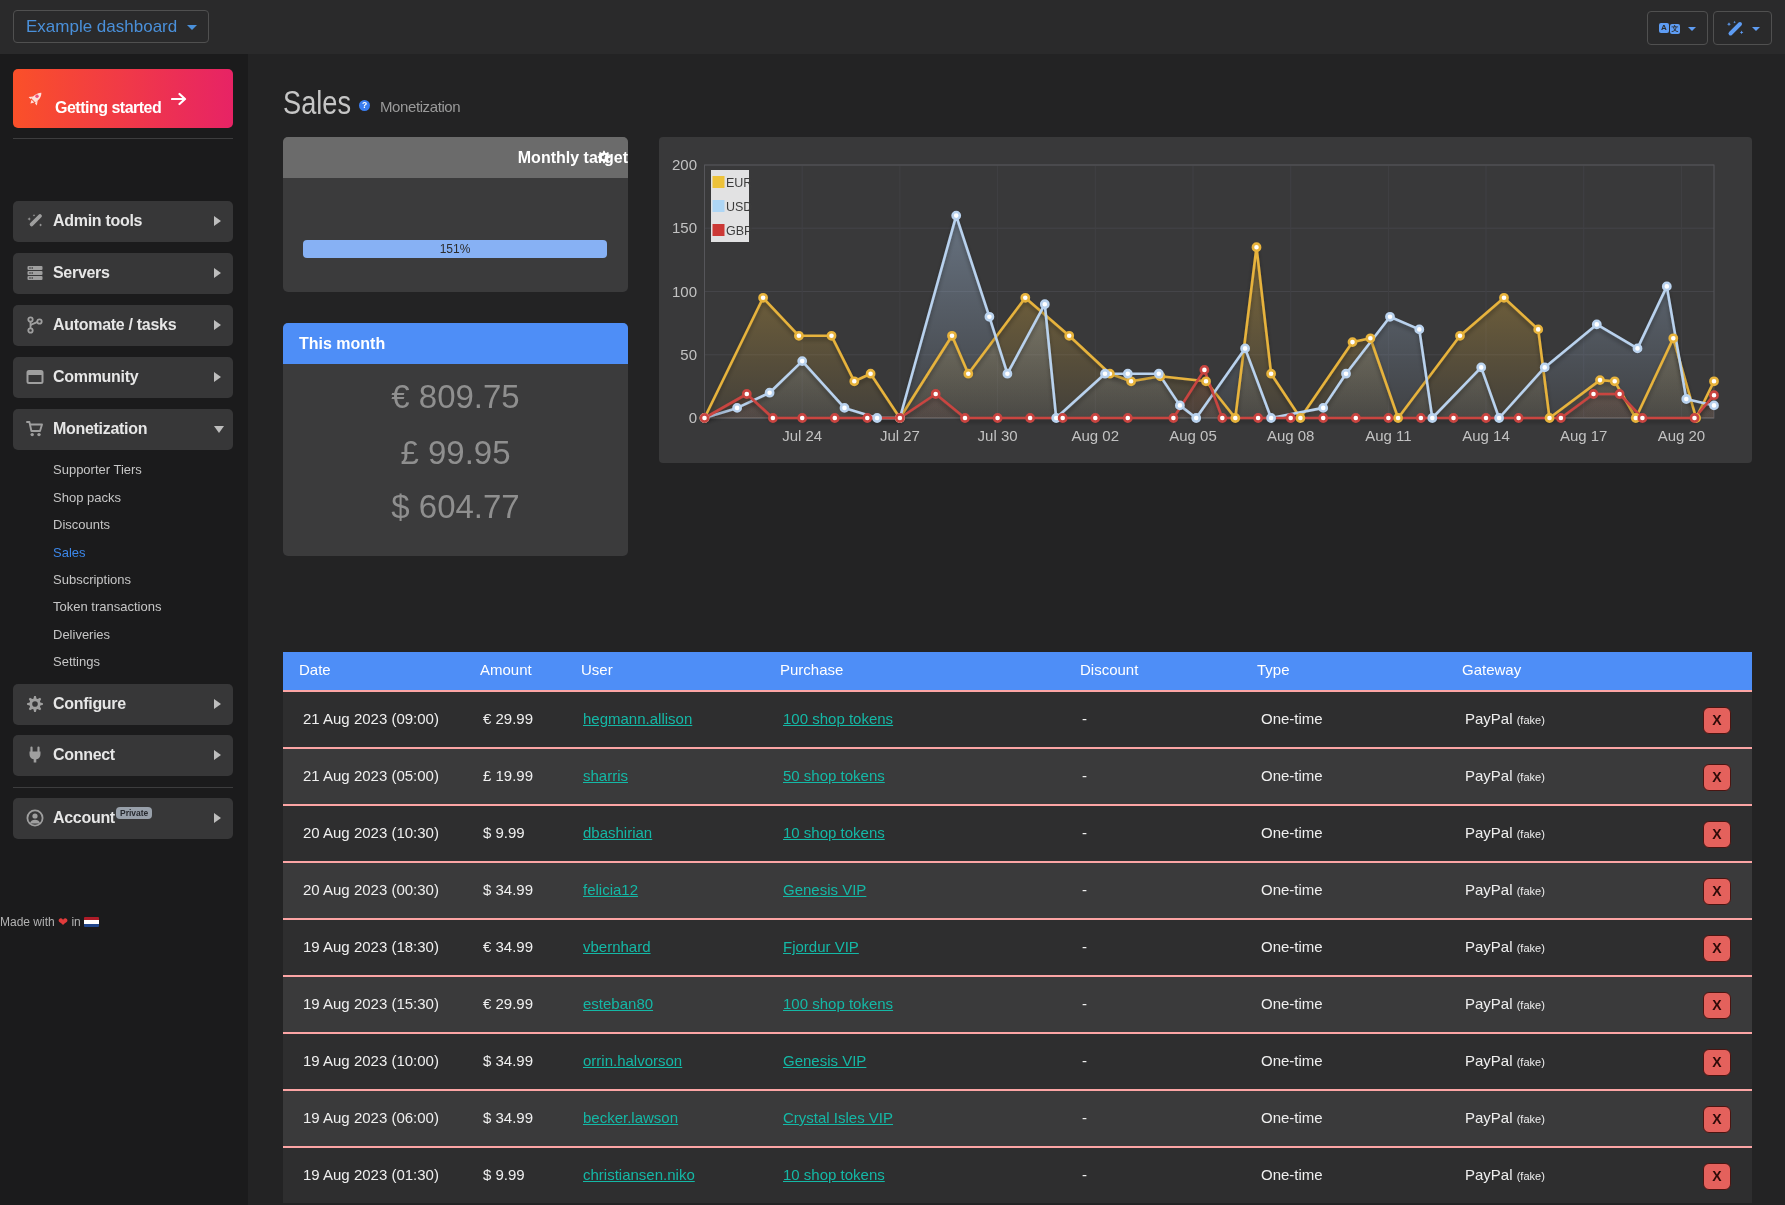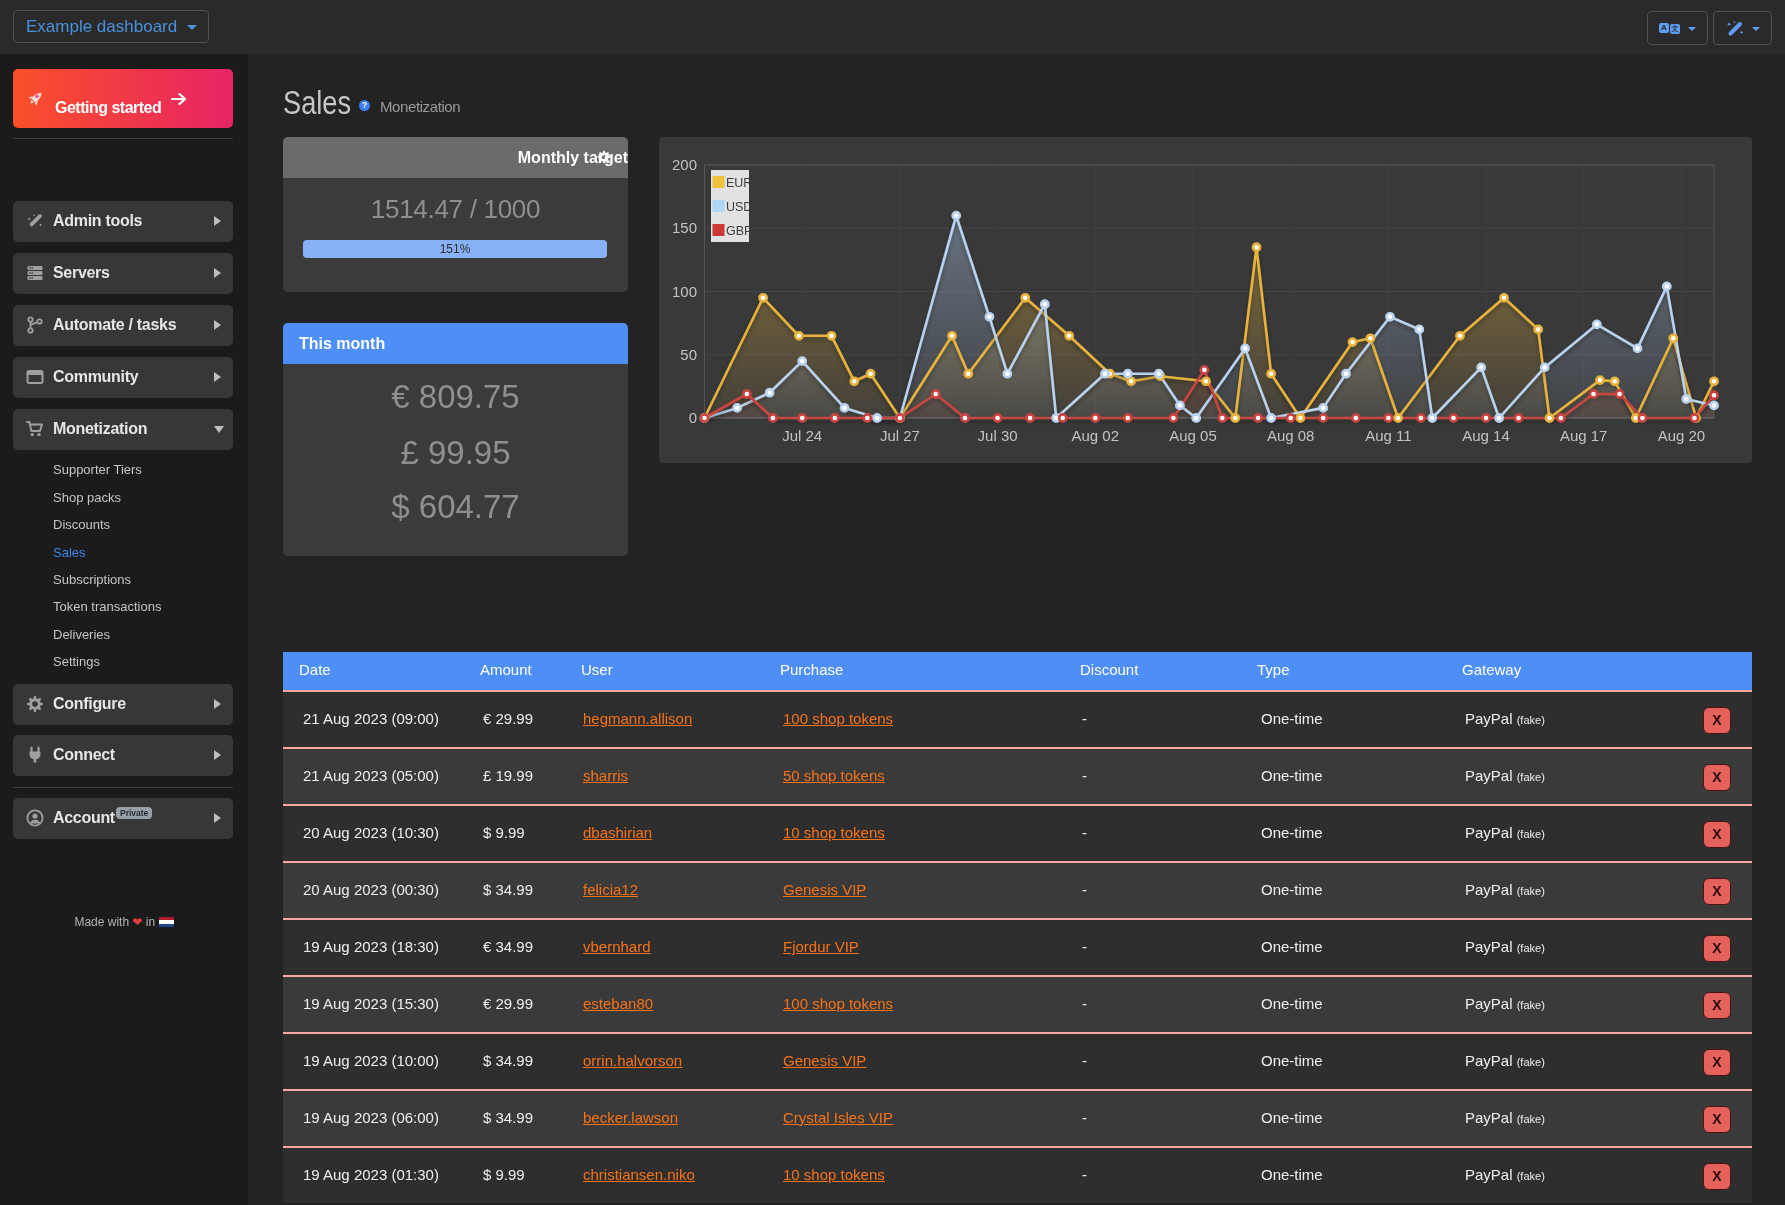--- a/index.html
+++ b/index.html
@@ -20,21 +20,21 @@
 .gs svg.ar { position:absolute; left:158px; top:23px; }
 .sep { position:absolute; left:13px; width:220px; border-top:1px solid #3d3d3e; }
 .mitem { position:absolute; left:13px; width:220px; height:41px; background:#373738; border-radius:5px; }
 .mitem svg { position:absolute; left:13px; top:11px; }
 .mtxt { position:absolute; left:40px; top:11px; font-size:16px; font-weight:600; color:#e6e6e6; letter-spacing:-0.3px; }
 .carR { position:absolute; right:12px; top:15px; width:0; height:0; border-top:5.5px solid transparent; border-bottom:5.5px solid transparent; border-left:7px solid #bdbdbd; }
 .carD { position:absolute; right:9px; top:17px; width:0; height:0; border-left:5.5px solid transparent; border-right:5.5px solid transparent; border-top:7px solid #bdbdbd; }
 .ssub { position:absolute; left:53px; font-size:13px; color:#c6c6c6; height:20px; line-height:20px; }
 .ssub.act { color:#3c87e8; }
 .badge { position:absolute; left:103px; top:9px; background:#98a0aa; color:#26292e; font-size:8.5px; font-weight:bold; padding:1px 4px; border-radius:4px; }
-.made { position:absolute; left:0; top:861px; width:248px; text-align:center; font-size:12px; color:#b3b3b3; }
+.made { position:absolute; left:0; top:861px; width:248px; text-align:left; font-size:12px; color:#b3b3b3; }
 .flag { display:inline-block; width:15px; height:10px; vertical-align:-1px; background:linear-gradient(180deg,#ae1c28 33%,#fff 33%,#fff 66%,#21468b 66%); border-radius:1px; }
 .heart { color:#e23b3b; font-size:12px; }
 
 
 #title { position:absolute; left:283px; top:83px; font-size:34px; color:#c6c6c6; transform:scaleX(0.8); transform-origin:left top; }
 #qm { position:absolute; left:359px; top:100px; width:11px; height:11px; background:#3a7df0; border-radius:50%; color:#fff; font-size:8.5px; font-weight:bold; text-align:center; line-height:11px; }
 #bread { position:absolute; left:380px; top:98px; font-size:15px; color:#9a9a9a; letter-spacing:-0.4px; }
 
 .card { position:absolute; background:#3b3b3c; border-radius:5px; }
 .chead { position:absolute; left:0; top:0; width:100%; height:41px; border-radius:5px 5px 0 0; color:#fff; font-size:16px; font-weight:bold; line-height:41px; padding-left:16px; }
@@ -50,21 +50,21 @@
 .leg { font-family:"Liberation Sans",sans-serif; font-size:12.5px; fill:#3c3c3c; }
 
 
 #tbl { position:absolute; left:283px; top:652px; width:1469px; height:553px; }
 #thead { position:absolute; left:0; top:0; width:1469px; height:38px; background:#4e8ef7; color:#fff; font-size:15px; }
 #thead span { position:absolute; top:9px; }
 .trow { position:absolute; left:0; width:1469px; height:57px; font-size:15px; color:#efefef; border-top:2px solid #fca5a5; }
 .trow.odd { background:#2e2e2f; }
 .trow.even { background:#3a3a3b; }
 .trow .c { position:absolute; top:18px; }
-.lnk { color:#f97316; text-decoration:underline; }
+.lnk { color:#14b8a6; text-decoration:underline; }
 .fk { font-size:11px; }
 .xbtn { position:absolute; left:1420px; top:15px; width:28px; height:27px; background:#e4615c; border:1px solid #4a1512; border-radius:6px; color:#2d0a08; font-size:14px; font-weight:bold; text-align:center; line-height:25px; }
 </style></head>
 <body>
 <div id="page">
 <div id="nav">
   <div class="exbtn">Example dashboard<span class="carS"></span></div>
   <div class="nbtn" style="left:1647px;width:61px"><span style="position:relative;display:inline-block;width:22px;height:12px;vertical-align:middle">
 <span style="position:absolute;left:0;top:0;width:10px;height:10px;background:#5e9cf3;border-radius:2px;color:#2b2b2b;font-size:8px;font-weight:bold;line-height:10px;text-align:center">A</span>
 <span style="position:absolute;left:11px;top:1px;width:10px;height:10px;background:#5e9cf3;border-radius:2px;color:#2b2b2b;font-size:7px;font-weight:bold;line-height:10px;text-align:center">文</span>
@@ -183,21 +183,20 @@
 </div>
 
 <div id="title">Sales</div>
 <div id="qm">?</div>
 <div id="bread">Monetization</div>
 
 <div class="card" style="left:283px;top:137px;width:345px;height:155px">
   <div class="chead gray">Monthly target<svg class="gearw" width="14" height="14" viewBox="0 0 18 18">
           <path d="M17.15 8.12L17.15 9.88L14.57 10.63L14.09 11.78L15.39 14.14L14.14 15.39L11.78 14.09L10.63 14.57L9.88 17.15L8.12 17.15L7.37 14.57L6.22 14.09L3.86 15.39L2.61 14.14L3.91 11.78L3.43 10.63L0.85 9.88L0.85 8.12L3.43 7.37L3.91 6.22L2.61 3.86L3.86 2.61L6.22 3.91L7.37 3.43L8.12 0.85L9.88 0.85L10.63 3.43L11.78 3.91L14.14 2.61L15.39 3.86L14.09 6.22L14.57 7.37ZM12.00 9.00A3.0 3.0 0 1 0 6.00 9.00A3.0 3.0 0 1 0 12.00 9.00Z" fill="#fff" fill-rule="evenodd"></path>
         </svg></div>
-  <div class="bignum" style="top:57px;font-size:26px;letter-spacing:-0.3px">1514.47 / 1000</div>
   <div class="pbar">151%</div>
 </div>
 
 <div class="card" style="left:283px;top:323px;width:345px;height:233px">
   <div class="chead blue">This month</div>
   <div class="bignum" style="top:55px;font-size:33px">€ 809.75</div>
   <div class="bignum" style="top:111px;font-size:33px">£ 99.95</div>
   <div class="bignum" style="top:165px;font-size:33px">$ 604.77</div>
 </div>
 

